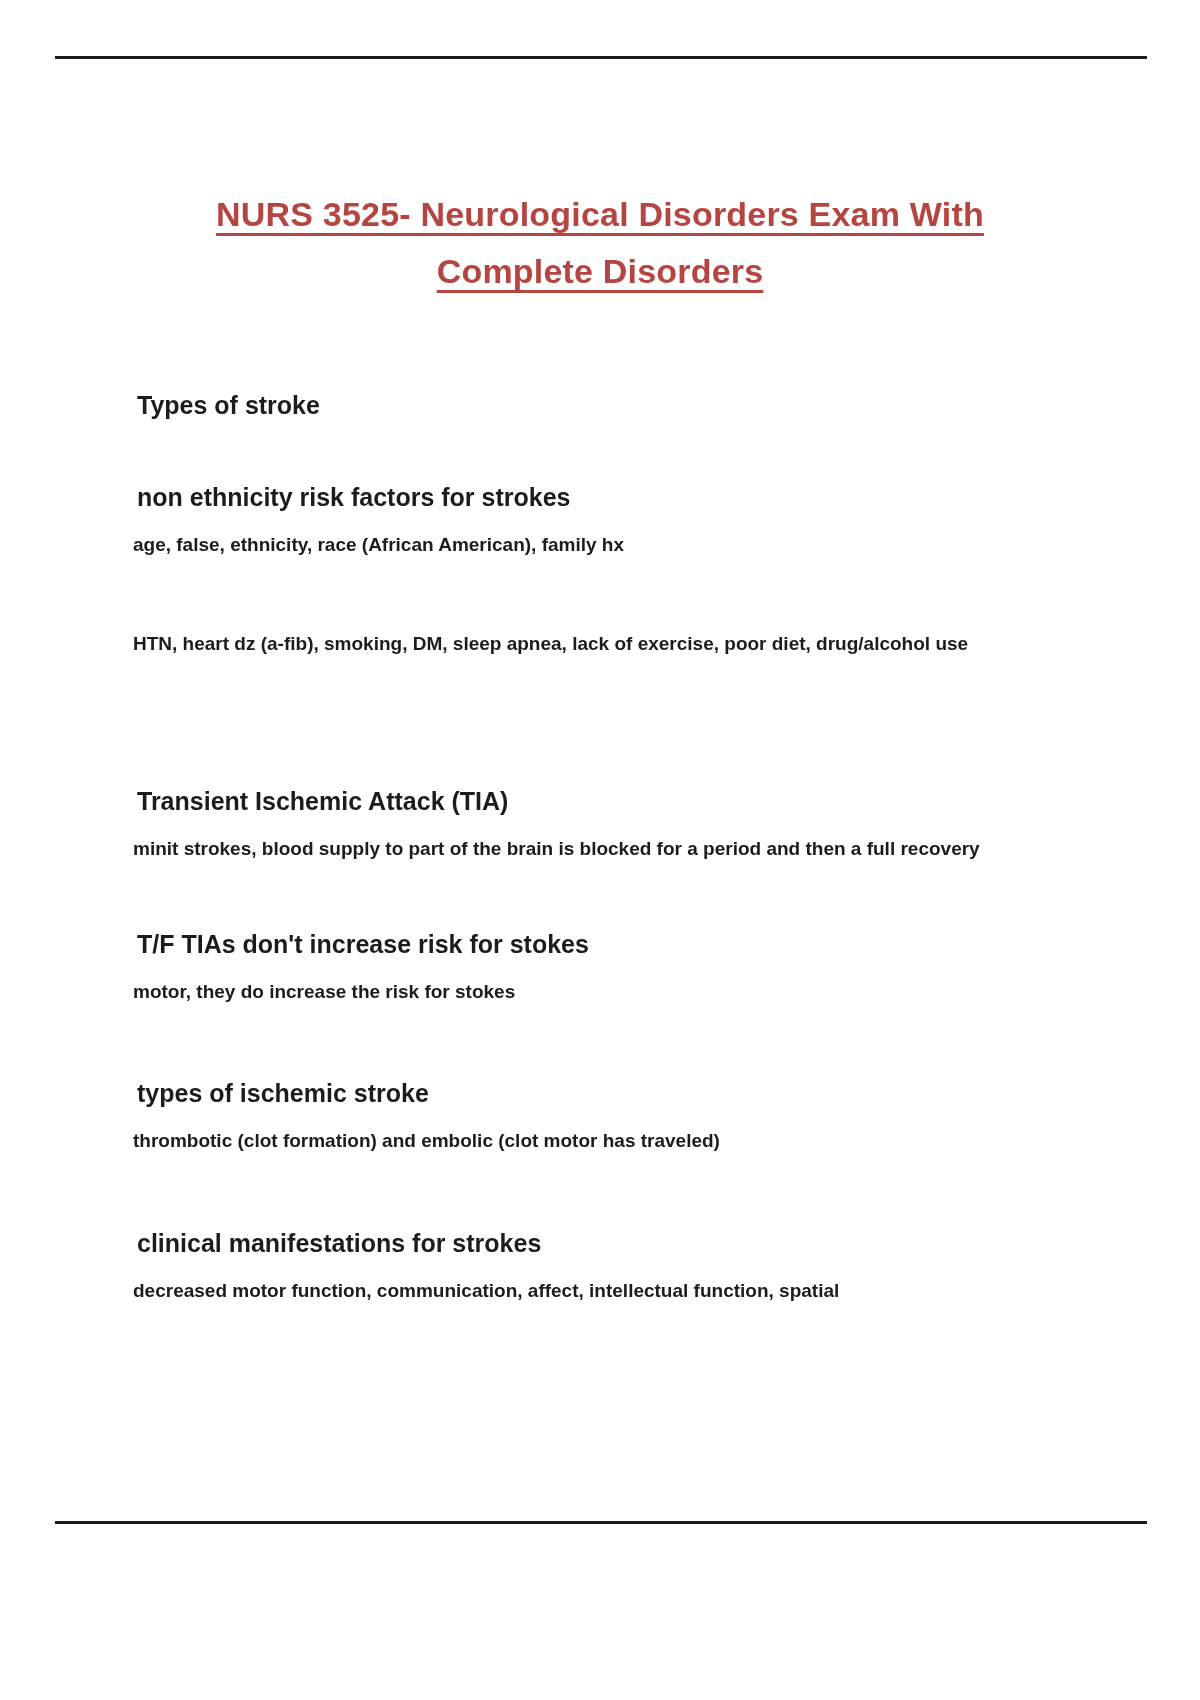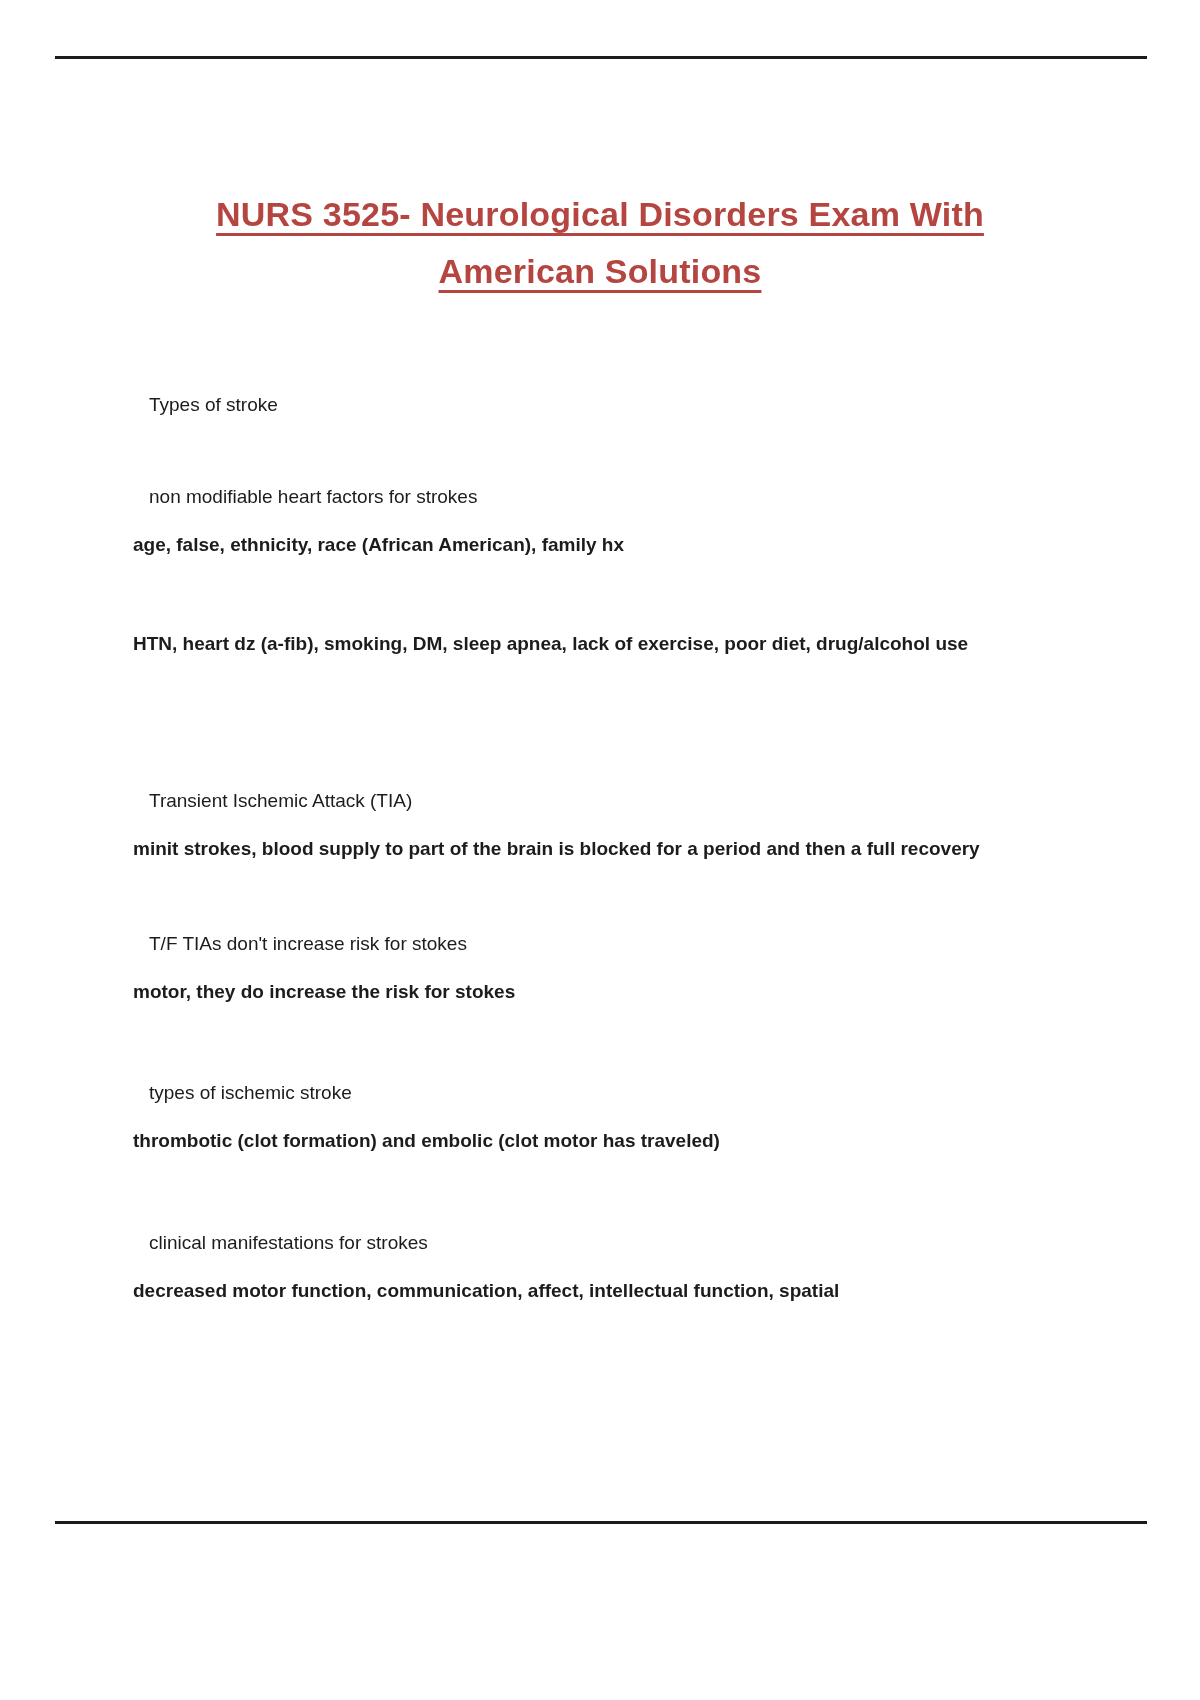--- a/index.html
+++ b/index.html
@@ -50,24 +50,24 @@
   }
   .content {
     margin-left: 133px;
     margin-top: 90px;
     max-width: 920px;
   }
   .qa-block {
     margin: 0 0 62px 0;
   }
   .qa-block .question {
-    font-size: 19px;
-    font-weight: normal;
+    font-size: 25px;
+    font-weight: bold;
     line-height: 30px;
-    margin: 16px;
+    margin: 4px;
   }
   .qa-block .answer {
     font-size: 19px;
     font-weight: bold;
     line-height: 30px;
     margin: 18px 0 0 0;
   }
   .qa-block:nth-of-type(2) { margin-bottom: 69px; }
   .qa-block:nth-of-type(3) { margin-bottom: 127px; }
   .qa-block:nth-of-type(4) { margin-bottom: 65px; }
@@ -77,31 +77,31 @@
 </style>
 </head>
 <body>
 
 <div class="page" style="color: rgb(28, 28, 28);">
 
   <div class="top-rule"></div>
 
   <h1 class="title">
     <span class="t-line">NURS 3525- Neurological Disorders Exam With</span><br>
-    <span class="t-line">American Solutions</span>
+    <span class="t-line">Complete Disorders</span>
   </h1>
 
   <div class="content">
 
     <div class="qa-block">
       <p class="question">Types of stroke</p>
     </div>
 
     <div class="qa-block">
-      <p class="question">non modifiable heart factors for strokes</p>
+      <p class="question">non ethnicity risk factors for strokes</p>
       <p class="answer">age, false, ethnicity, race (African American), family hx</p>
     </div>
 
     <div class="qa-block">
       <p class="answer">HTN, heart dz (a-fib), smoking, DM, sleep apnea, lack of exercise, poor diet, drug/alcohol use</p>
     </div>
 
     <div class="qa-block">
       <p class="question">Transient Ischemic Attack (TIA)</p>
       <p class="answer">minit strokes, blood supply to part of the brain is blocked for a period and then a full recovery</p>

